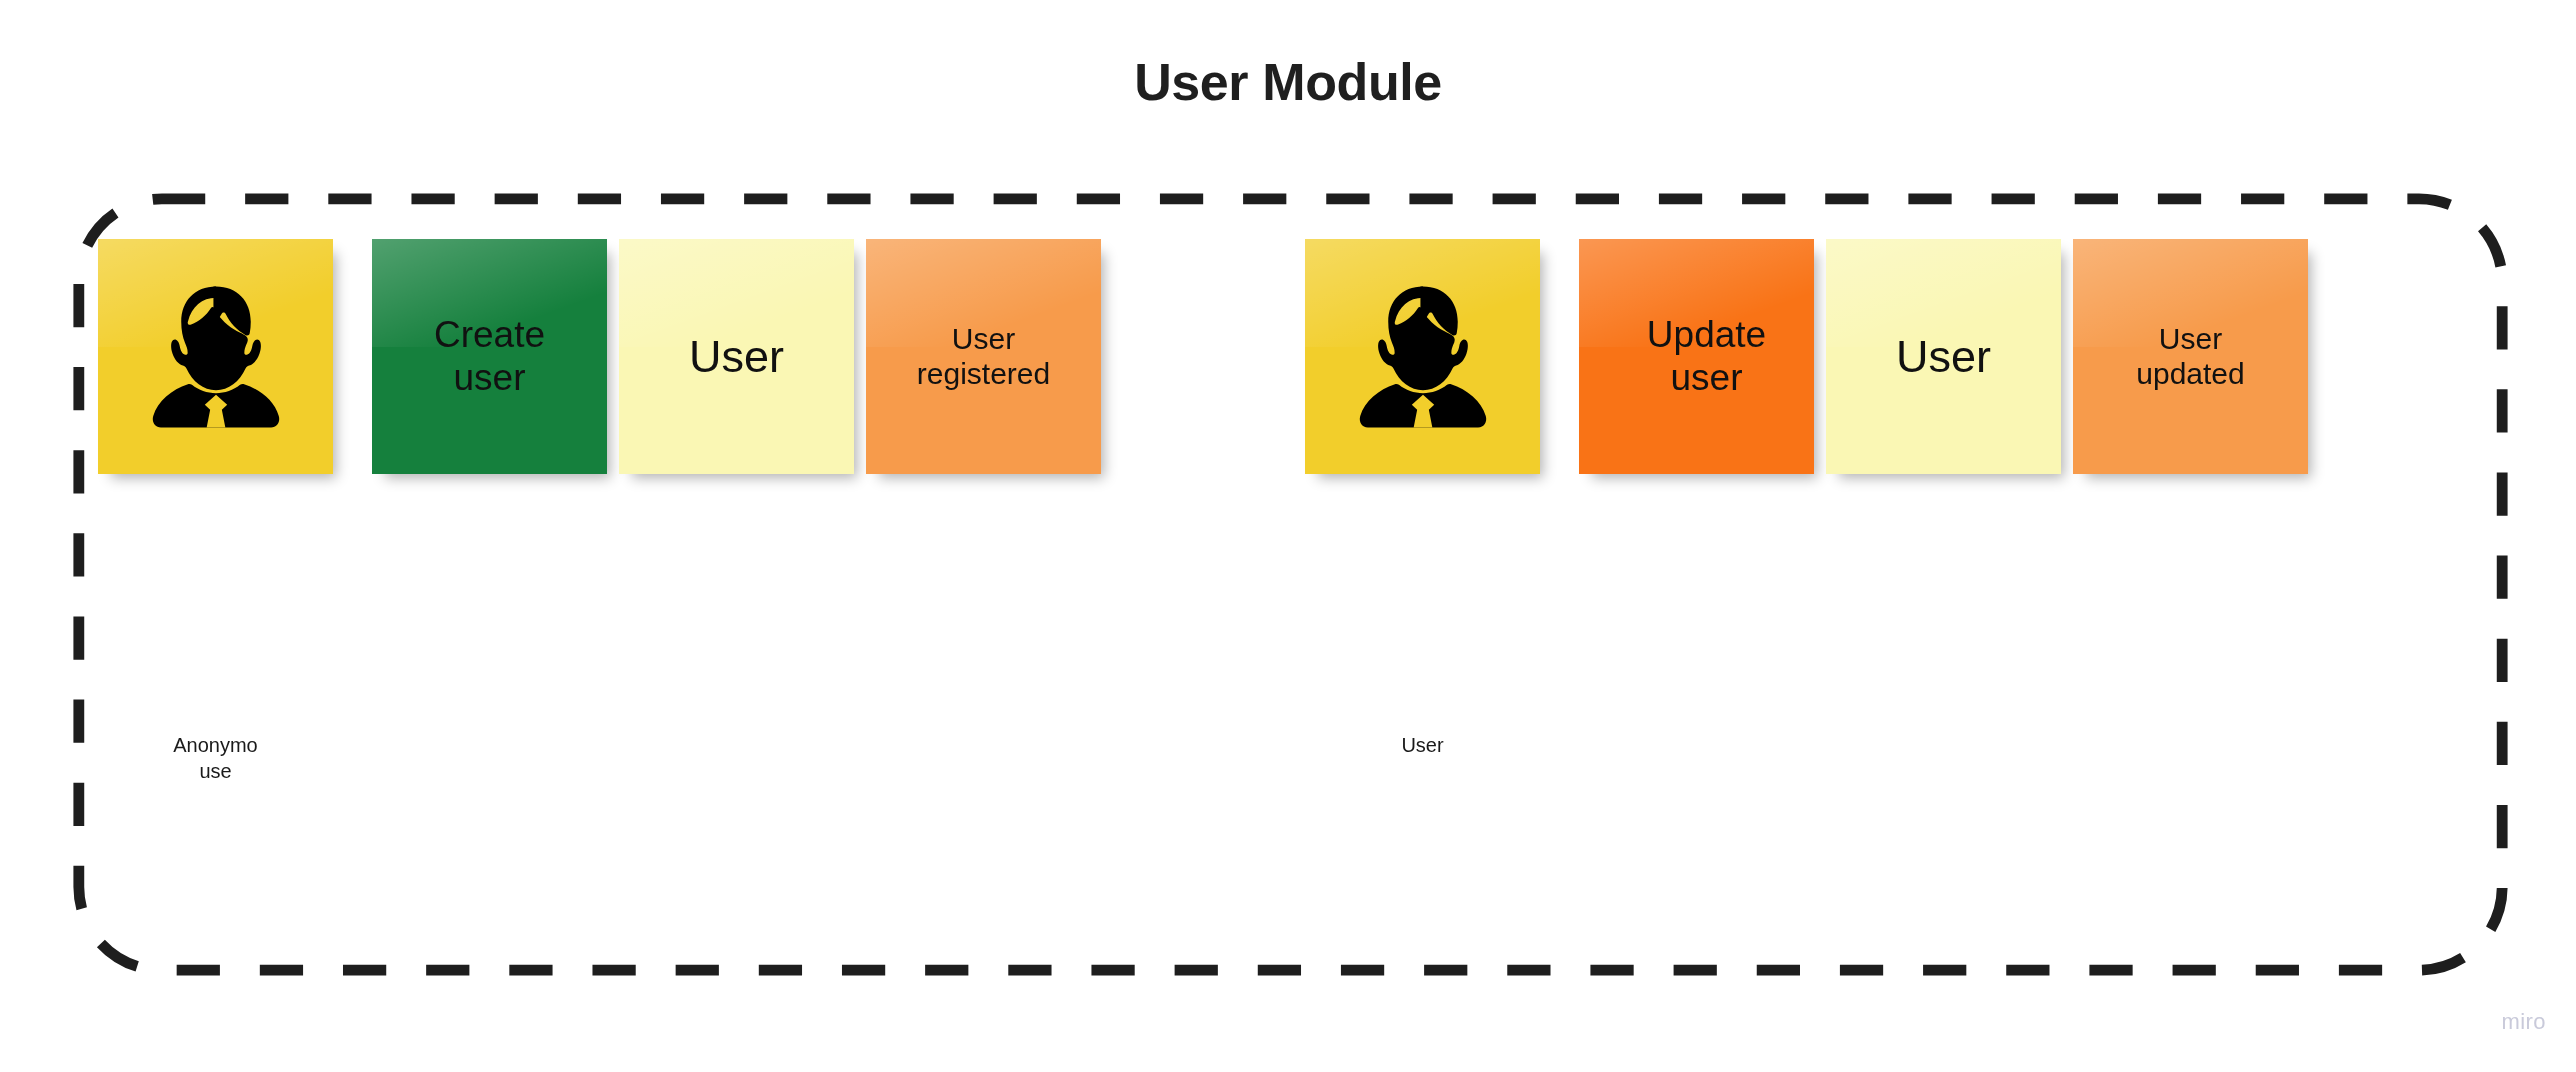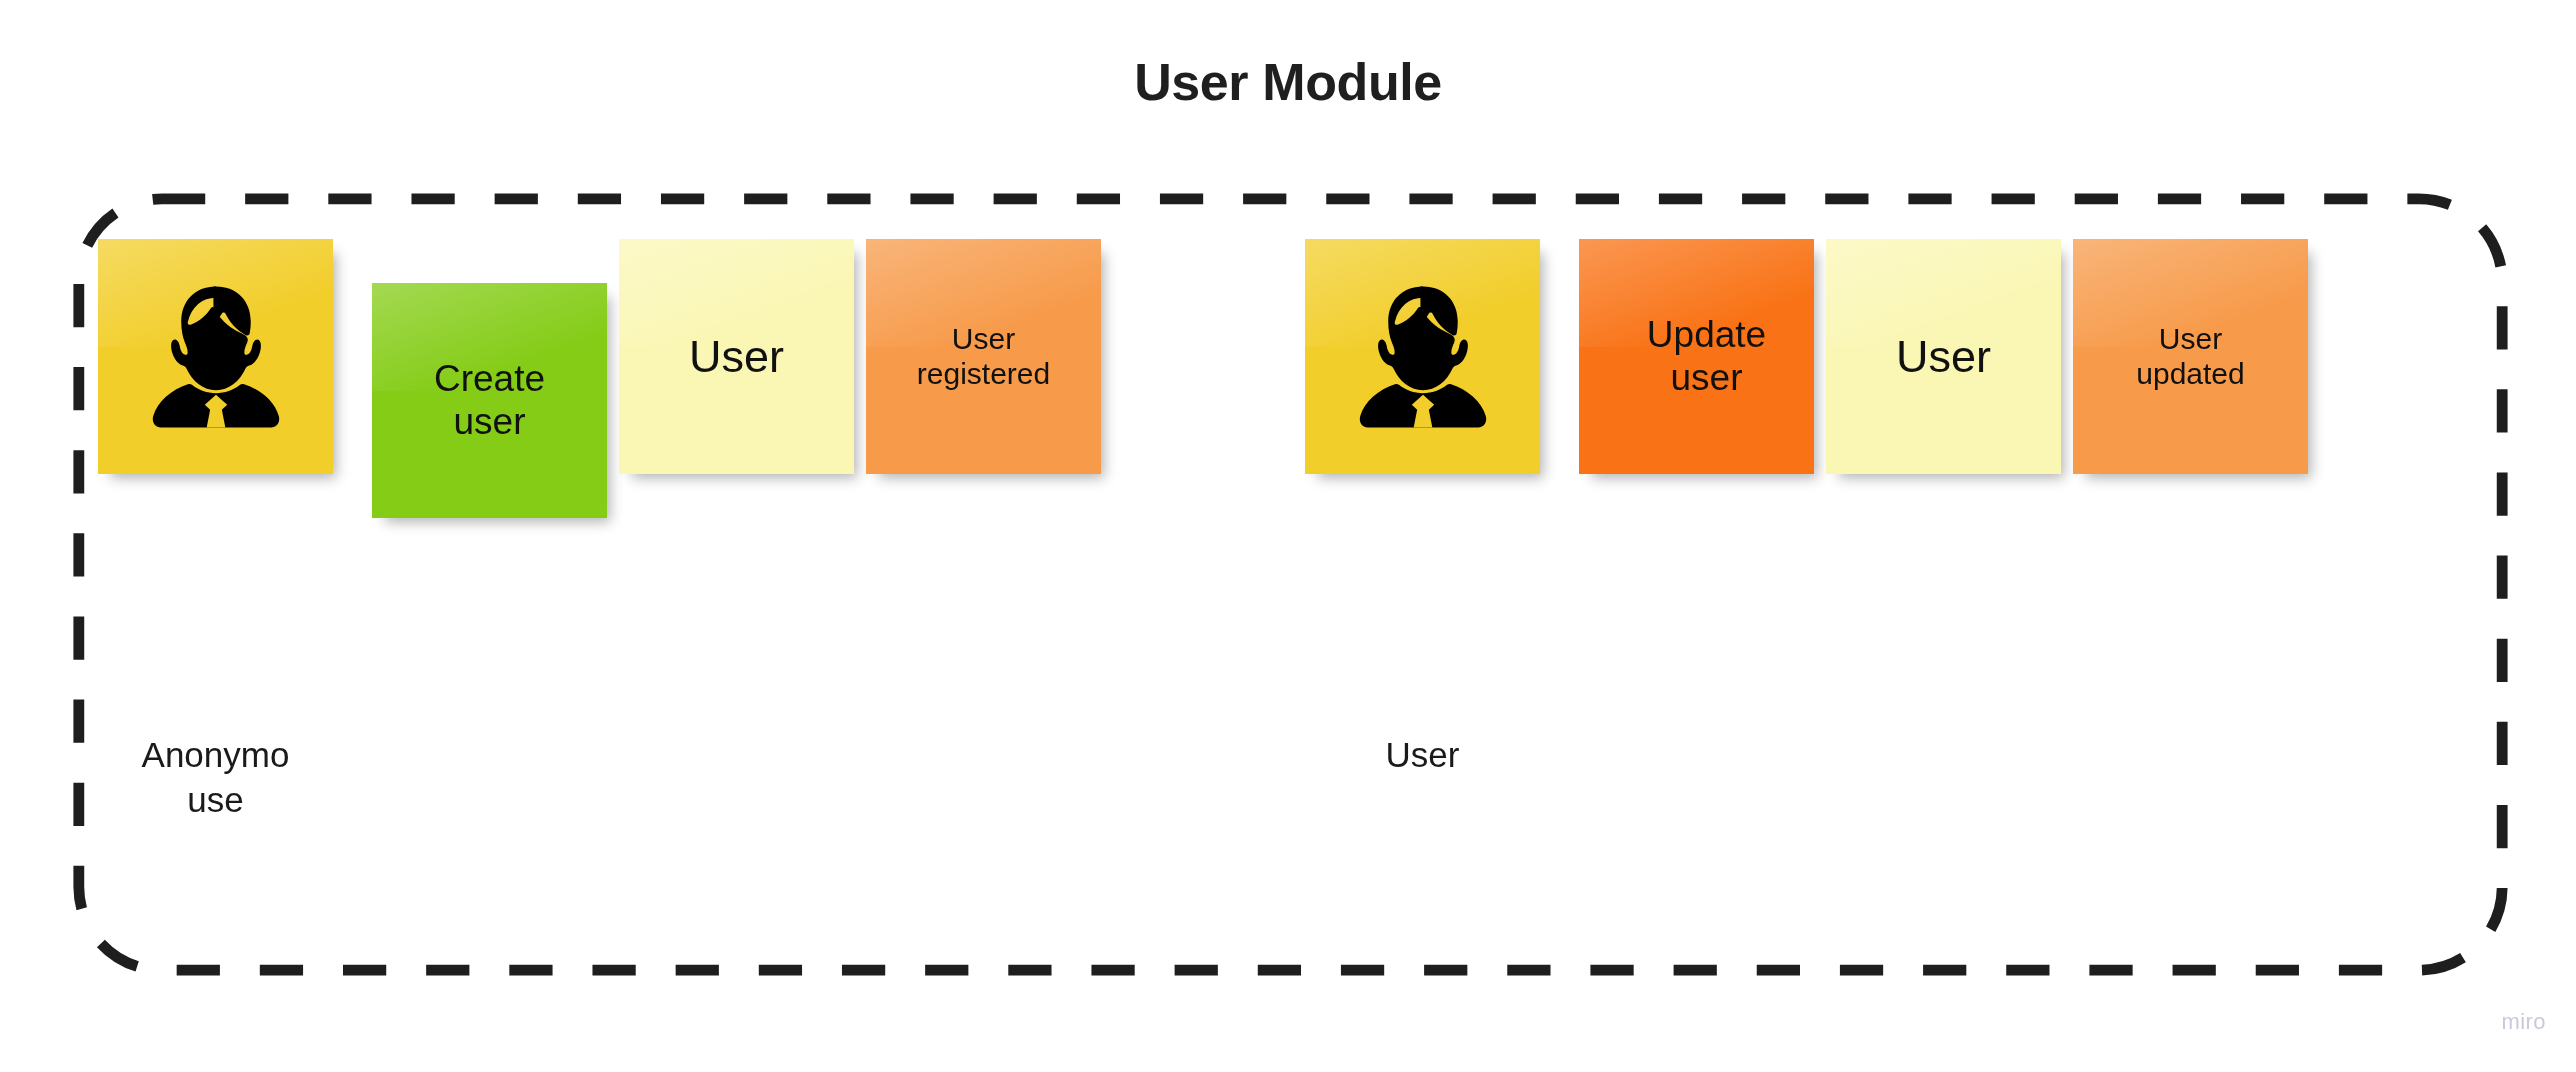--- a/index.html
+++ b/index.html
@@ -95,21 +95,21 @@
     width: 140px;
     height: 155px;
     display: block;
   }
 
   .actor-label {
     position: absolute;
     top: 494px;
     width: 235px;
     text-align: center;
-    font-size: 35px;
+    font-size: 20px;
     line-height: 1.28;
     color: #1a1a1a;
     white-space: pre-line;
   }
 
   
   #miro-watermark {
     position: absolute;
     right: 30px;
     bottom: 38px;
@@ -141,21 +141,21 @@
           <path fill="#000000" d="M60 6c18.2 0 29.8 12.6 29.8 30.2 0 3.6-.3 6.9-.9 9.9-.3 1.7-2.1 2.4-3.5 1.6-7.6-4.3-13.4-10.6-17.2-18.3-.7-1.4-2.6-1.4-3.3 0-1.2 2.3-2.6 4.4-4.2 6.4-.8 1-2.3.7-2.8-.5-.1-.3-.1-.6-.1-.9V6z"></path>
           <path fill="#000000" d="M60 97.5c-7.6 0-14.9-2.6-20.6-7.2-1-.8-2.3-1-3.5-.6C22.1 94.3 10 104 6.2 116.9c-1.5 5.1 1.5 9.9 6.6 9.9h94.4c5.1 0 8.1-4.8 6.6-9.9C110 104 97.9 94.3 84.1 89.7c-1.2-.4-2.5-.2-3.5.6-5.7 4.6-13 7.2-20.6 7.2z"></path>
           <path fill="#F2CE2B" d="M60 98.8l-9.6 8.6 4.6 4.2-3 15.2h16l-3-15.2 4.6-4.2z"></path>
         </svg>
       </div>
       <div class="actor-label">Anonymo
 use</div>
     </div>
 
     <div class="sticky-slot" style="left:274px;">
-      <div class="sticky sticky-command" style="background:#84cc16;margin-top:44px;">
+      <div class="sticky sticky-command" style="background:#15803d;">
         <span class="sticky-text size-md">Create
 user</span>
       </div>
     </div>
 
     <div class="sticky-slot" style="left:521px;">
       <div class="sticky sticky-aggregate" style="background:#FAF7B4;">
         <span class="sticky-text size-lg">User</span>
       </div>
     </div>

